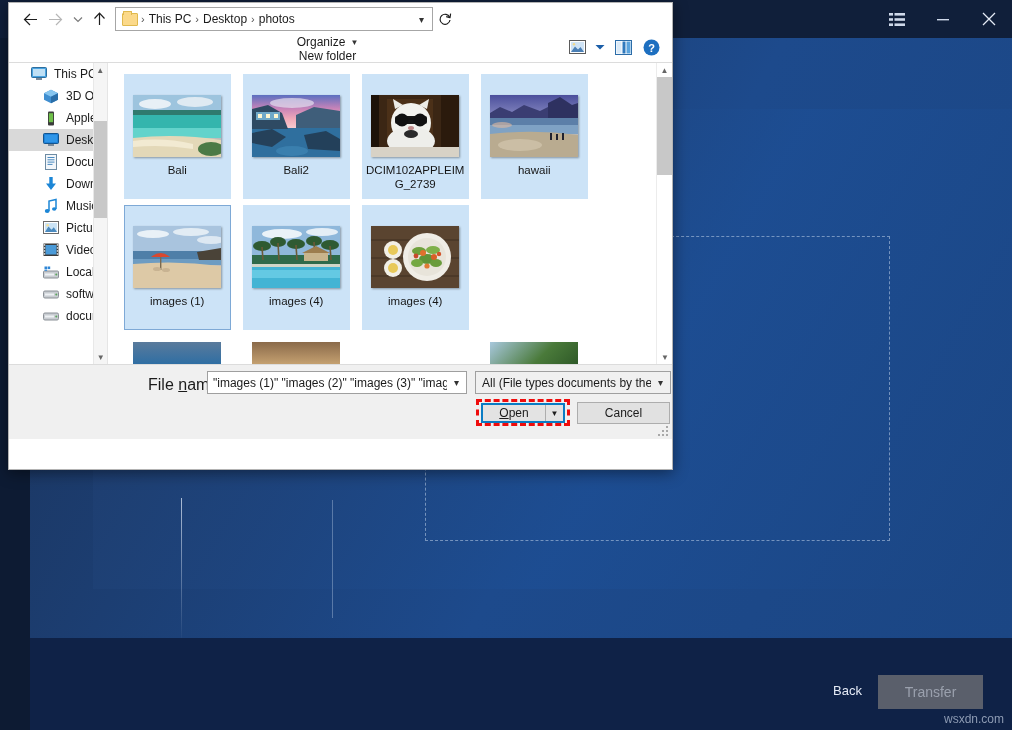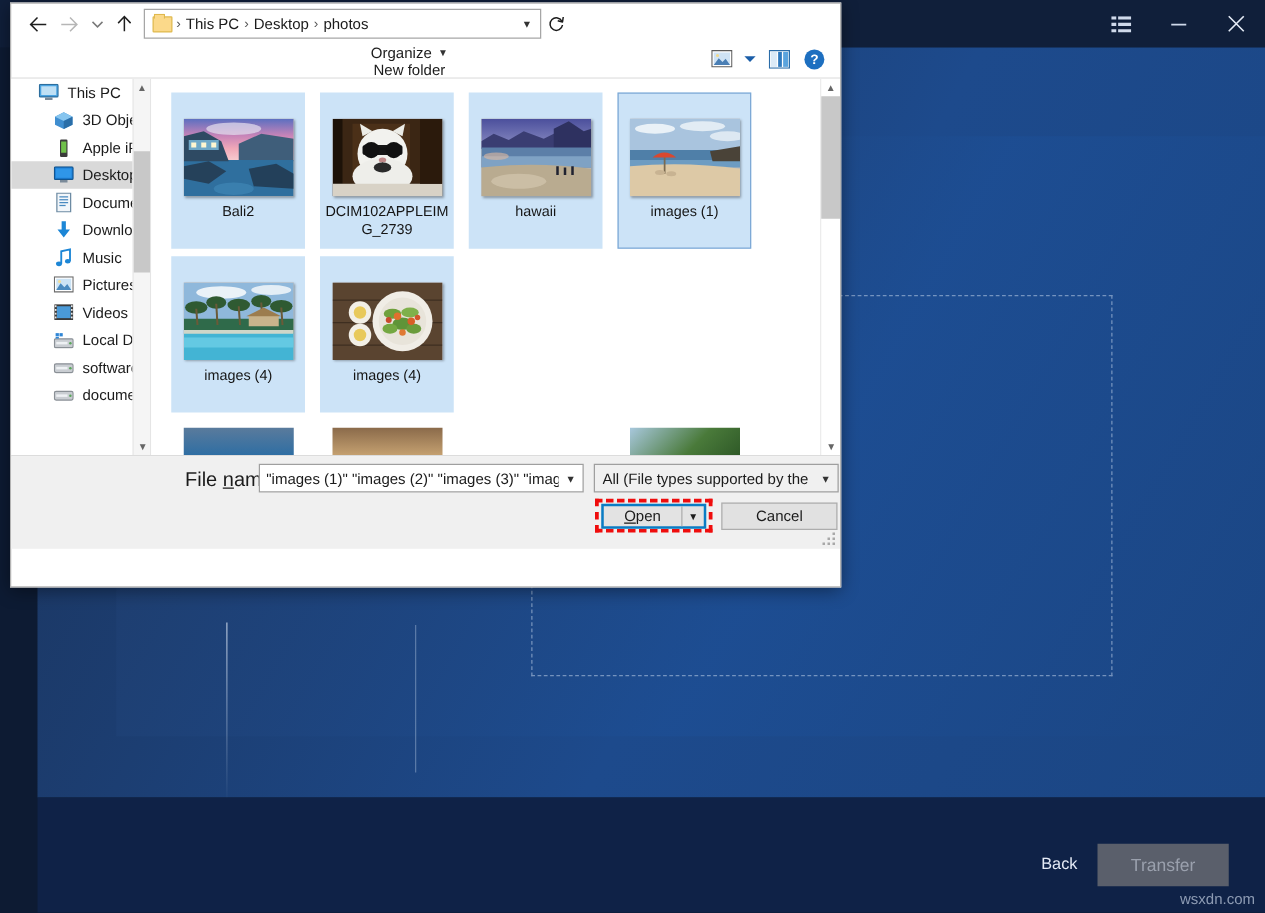--- a/index.html
+++ b/index.html
@@ -549,20 +549,35 @@
         </div>
       <div class="tree-scroll">
         <div class="sb-arrow">▲</div>
         <div class="sb-thumb" style="top:58px;height:97px"></div>
         <div class="sb-arrow bot">▼</div>
       </div>
     </div>
 
     <div class="list-pane">
       <div class="grid" id="file-grid">
+          <div class="cell">
+            <div class="sel"></div>
+            <div class="thumb"><svg width="88" height="62" viewBox="0 0 88 62" preserveAspectRatio="none">
+                <rect width="88" height="16" fill="#9dc4de"></rect>
+                <ellipse cx="22" cy="9" rx="16" ry="5" fill="#e8f0f6"></ellipse>
+                <ellipse cx="62" cy="7" rx="18" ry="5" fill="#dfeaf2"></ellipse>
+                <rect y="15" width="88" height="6" fill="#2f7a6e"></rect>
+                <rect y="20" width="88" height="16" fill="#34b5ad"></rect>
+                <rect y="33" width="88" height="10" fill="#63d3cb"></rect>
+                <path d="M0 43 Q44 38 88 45 L88 62 L0 62 Z" fill="#e3d8b8"></path>
+                <path d="M0 46 Q30 42 60 49 L60 54 Q30 49 0 52 Z" fill="#f2ead2"></path>
+                <ellipse cx="78" cy="54" rx="13" ry="7" fill="#4b7a46"></ellipse>
+              </svg></div>
+            <div class="cap">Bali</div>
+          </div>
           <div class="cell">
             <div class="sel"></div>
             <div class="thumb"><svg width="88" height="62" viewBox="0 0 88 62" preserveAspectRatio="none">
                 <defs>
                   <linearGradient id="sg" x1="0" y1="0" x2="0" y2="1">
                     <stop offset="0" stop-color="#5b6fc0"></stop>
                     <stop offset="0.4" stop-color="#c884b8"></stop>
                     <stop offset="0.7" stop-color="#f0a8b8"></stop>
                     <stop offset="1" stop-color="#f7cdd0"></stop>
                   </linearGradient>
@@ -732,21 +747,21 @@
     <div class="fn-label">
       <span>File </span><u>n</u><span>ame:</span>
     </div>
 
     <div class="fn-input">
       <span>"images (1)" "images (2)" "images (3)" "imag</span>
       <span class="cb-caret">▾</span>
     </div>
 
     <div class="ft-select">
-      <span>All (File types supported by the</span>
+      <span>All (File types documents by the</span>
       <span class="cb-caret">▾</span>
     </div>
 
     <div class="open-wrap">
       <div class="redbox"></div>
       <div class="open-split">
         <div class="open-main">
           <u>O</u>
             <span>pen</span>
         </div>

